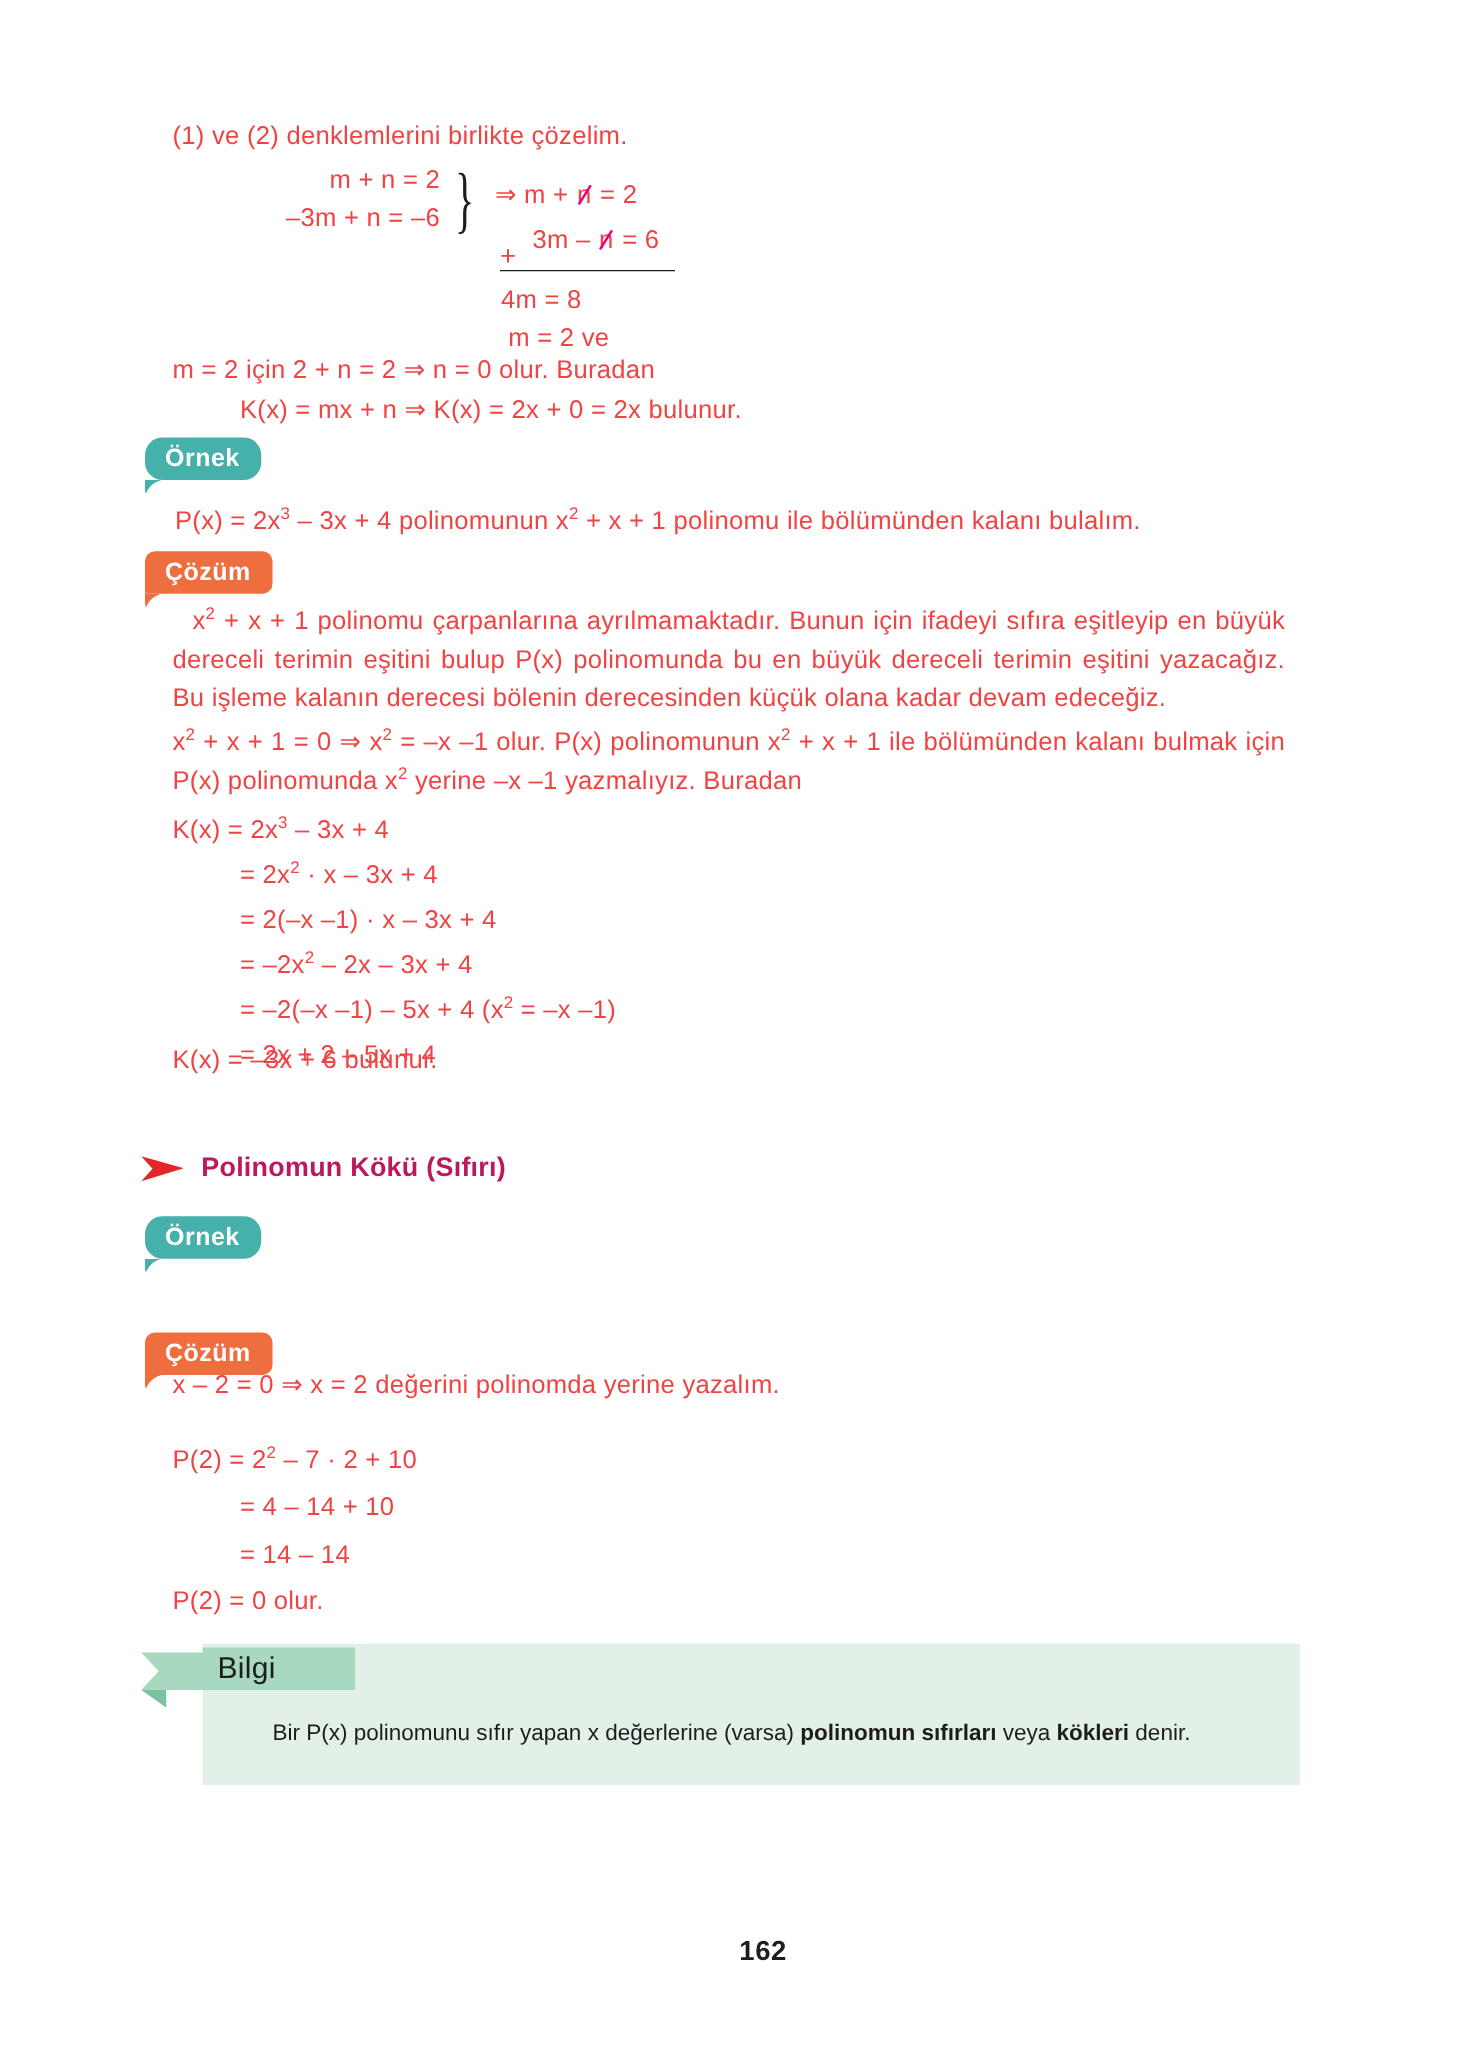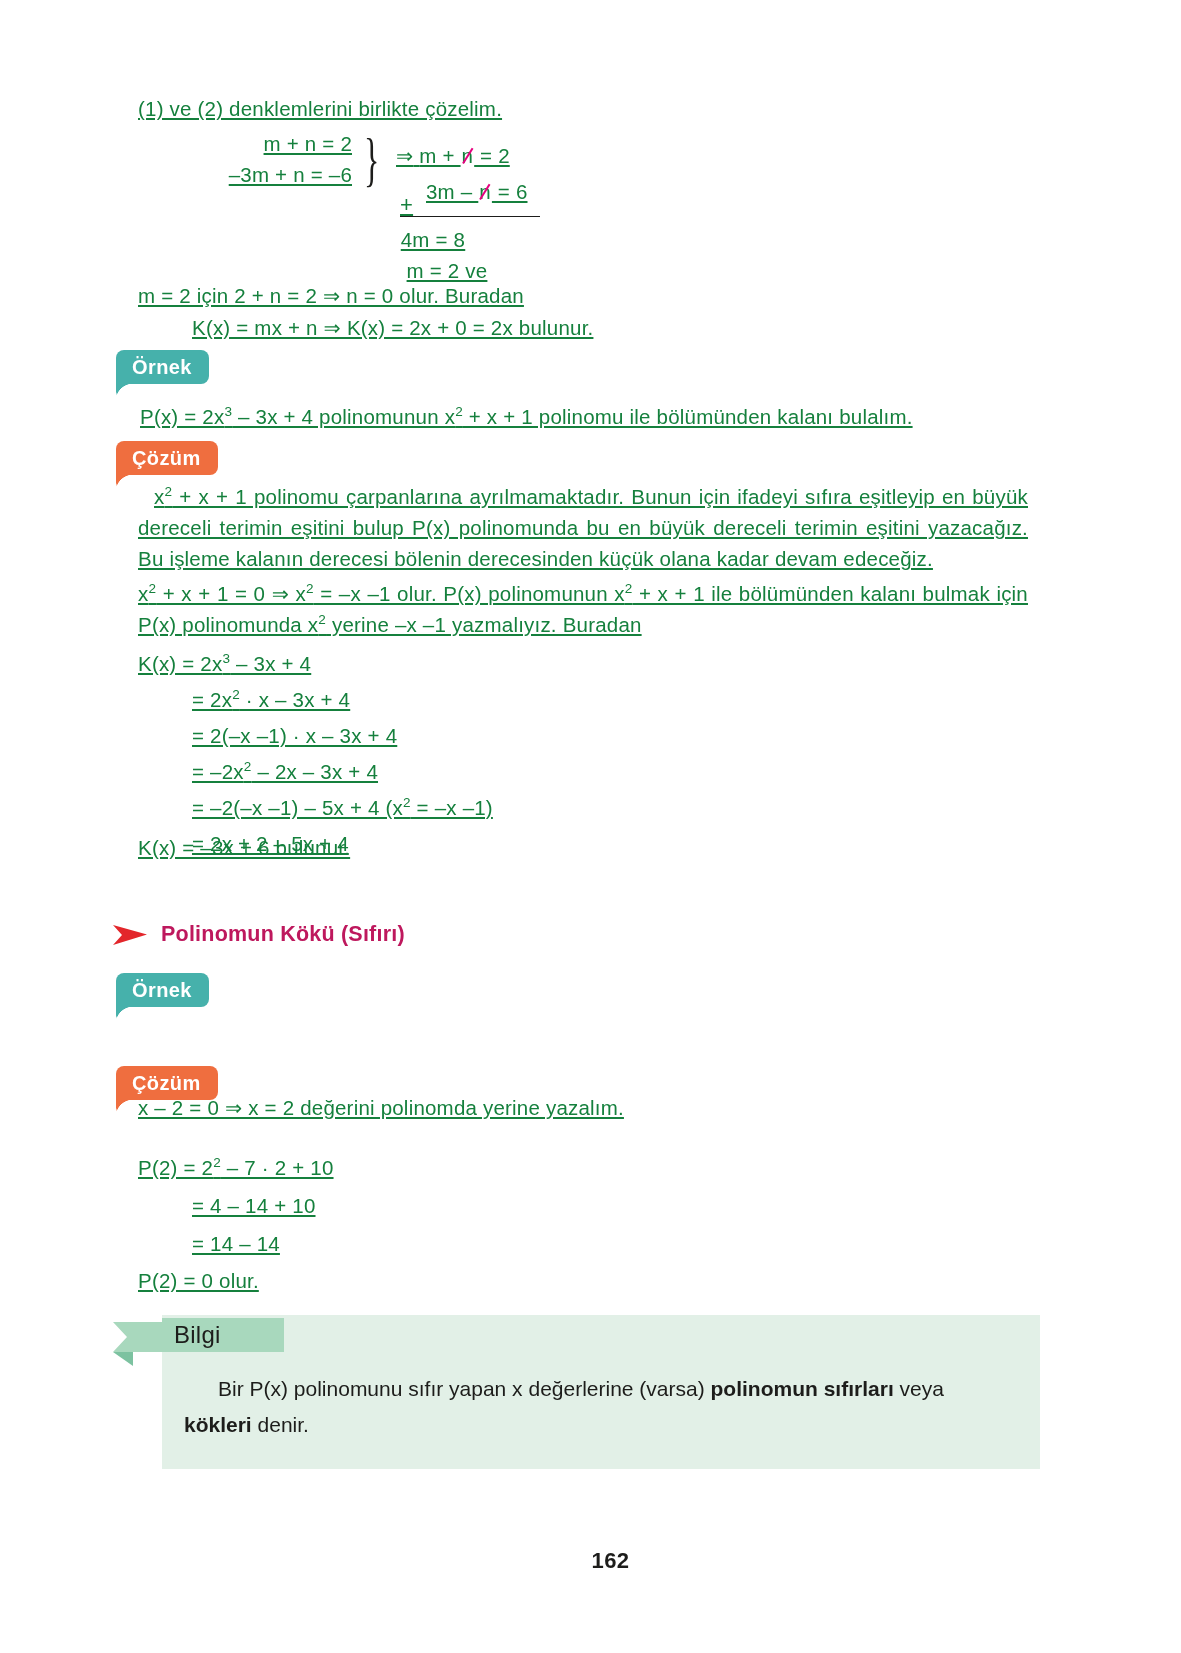--- a/index.html
+++ b/index.html
@@ -20,23 +20,22 @@
   .page {
     position: absolute;
     inset: 0;
     padding: 0;
   }
 
   
   .txt {
     font-size: 20.5px;
     line-height: 1.52;
-    color: #15803d;
+    color: #ef4444;
     letter-spacing: 0.01em;
-    text-decoration: underline;
   }
   sup {
     font-size: 0.66em;
     vertical-align: super;
     line-height: 0;
   }
 
   
   .abs { position: absolute; }
 
@@ -158,21 +157,21 @@
     position: absolute;
     left: 0px;
     top: 34px;
     width: 17px;
     height: 17px;
     background: inherit;
     border-radius: 0 0 0 9px;
     -webkit-mask-image: radial-gradient(circle 17px at 17px 17px, transparent 0 17px, #000 17.6px);
             mask-image: radial-gradient(circle 17px at 17px 17px, transparent 0 17px, #000 17.6px);
   }
-  .badge-ornek { background: #46b1ab; }
+  .badge-ornek { background: #46b1ab; border-radius: 14px; }
   .badge-cozum { background: #ef6e3f; }
 
   #badge-ornek-1 { left: 116px; top: 350px; }
   #badge-cozum-1 { left: 116px; top: 441px; }
   #badge-ornek-2 { left: 116px; top: 973px; }
   #badge-cozum-2 { left: 116px; top: 1066px; }
 
   
   #ex1-text   { left: 140px; top: 401px; width: 900px; }
   #sol1-p1    { left: 138px; top: 481px; width: 890px; text-align: justify; }
@@ -221,21 +220,21 @@
   
   #bilgi-box {
     left: 162px;
     top: 1315px;
     width: 878px;
     background: #e2f0e7;
     padding: 56px 28px 26px 22px;
     box-sizing: border-box;
   }
   #bilgi-body {
-    font-size: 21px;
+    font-size: 18px;
     line-height: 1.72;
     color: #1d1d1b;
   }
   #bilgi-body .ind { display: inline-block; width: 34px; }
   #bilgi-body b { font-weight: bold; }
 
   .bilgi-banner {
     position: absolute;
     left: 162px;
     top: 1318px;

